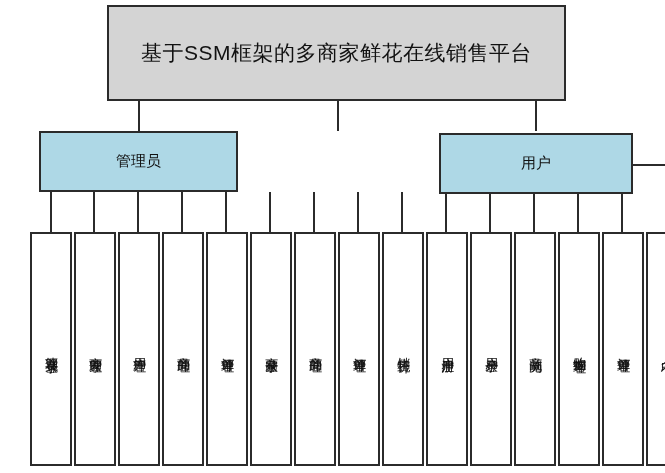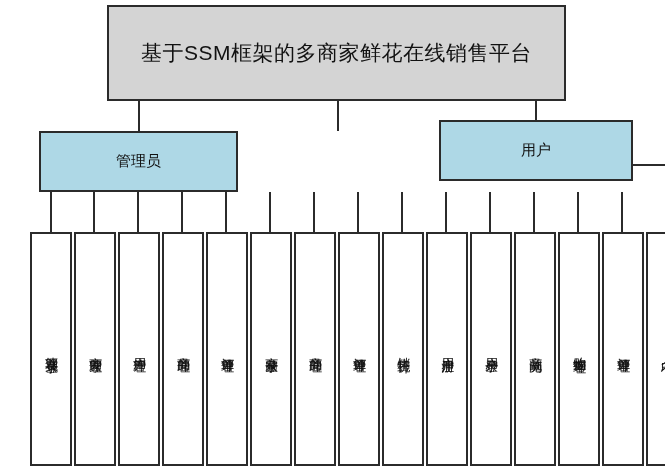--- a/index.html
+++ b/index.html
@@ -99,21 +99,21 @@
 
   <div class="node node-title" style="left:81px; top:5px; width:459px; height:96px;">
     <span>基于SSM框架的多商家鲜花在线销售平台</span>
   </div>
 
   <div class="node node-role" style="left:13px; top:131px; width:199px; height:61px;">
     <span>管理员</span>
   </div>
 
 
-  <div class="node node-role" style="left:413px; top:120px; width:194px; height:61px;">
+  <div class="node node-role" style="left:413px; top:133px; width:194px; height:61px;">
     <span>用户</span>
   </div>
 
   <div class="node node-leaf" style="left:4px; top:232px; width:42px; height:234px;">
     <span>管理员登录</span>
   </div>
   <div class="node node-leaf" style="left:48px; top:232px; width:42px; height:234px;">
     <span>商家管理</span>
   </div>
   <div class="node node-leaf" style="left:92px; top:232px; width:42px; height:234px;">

